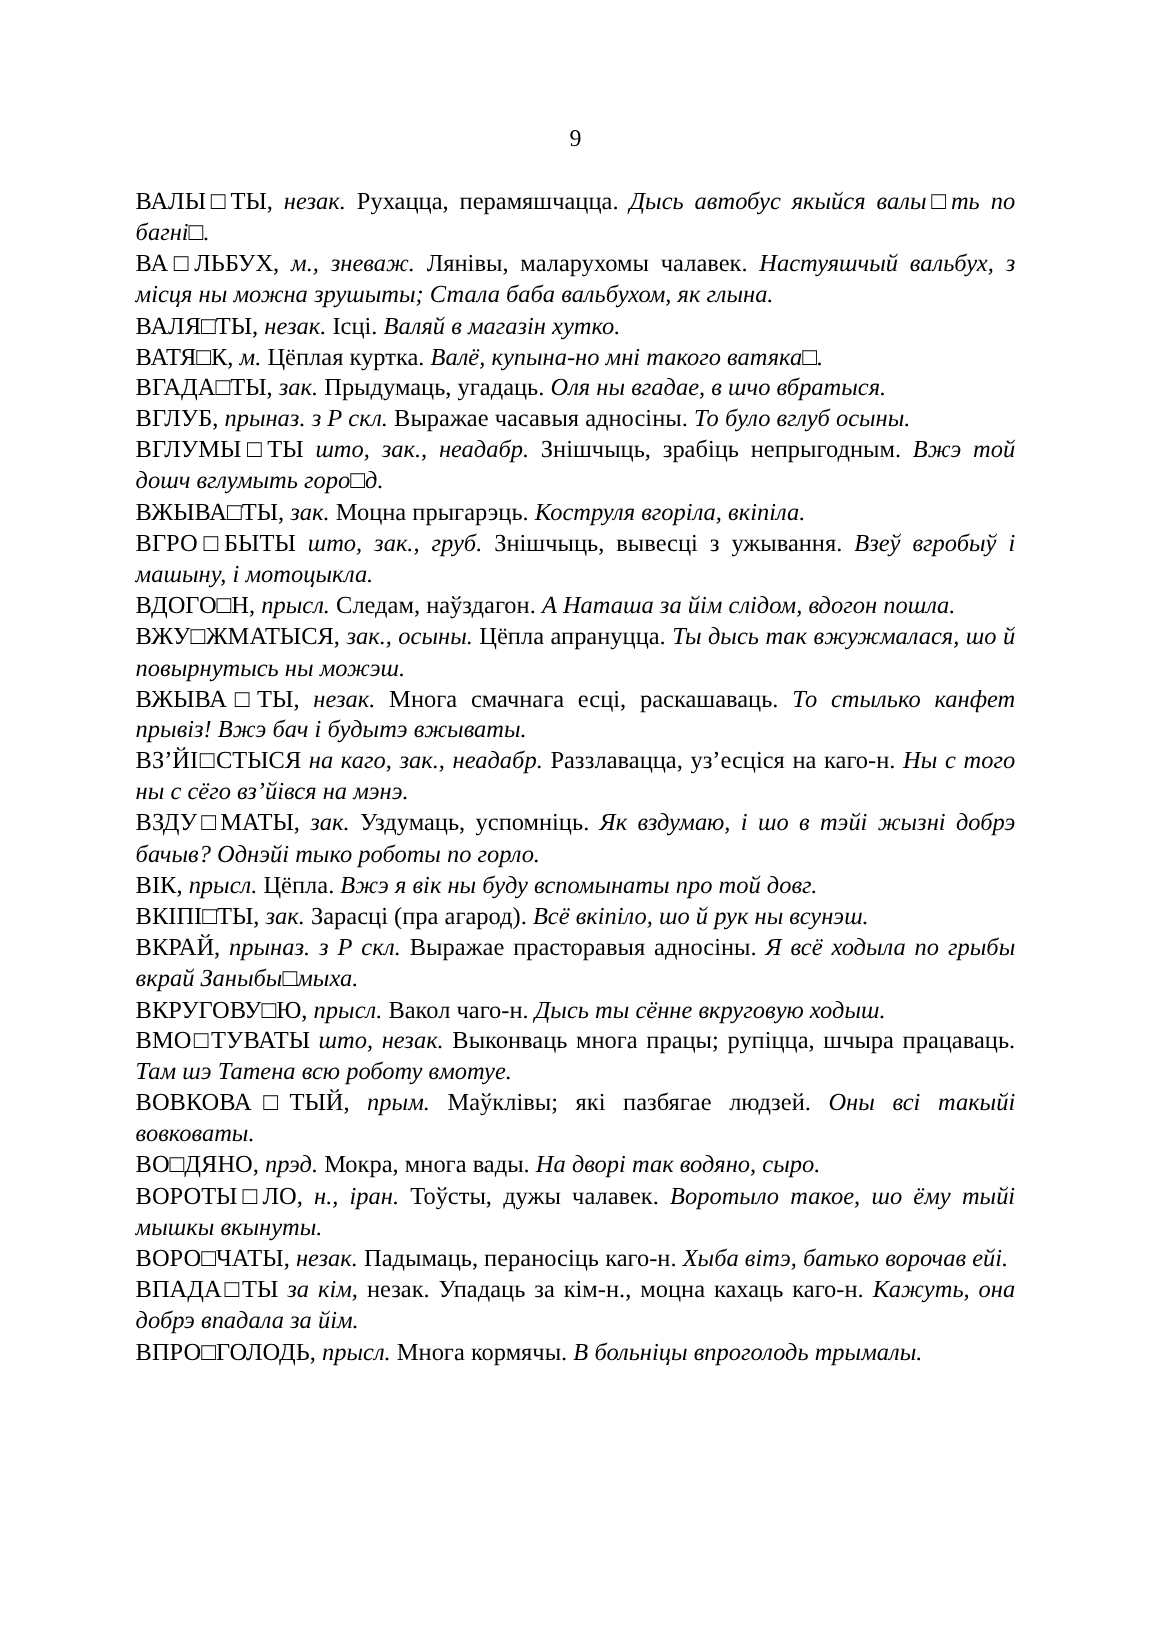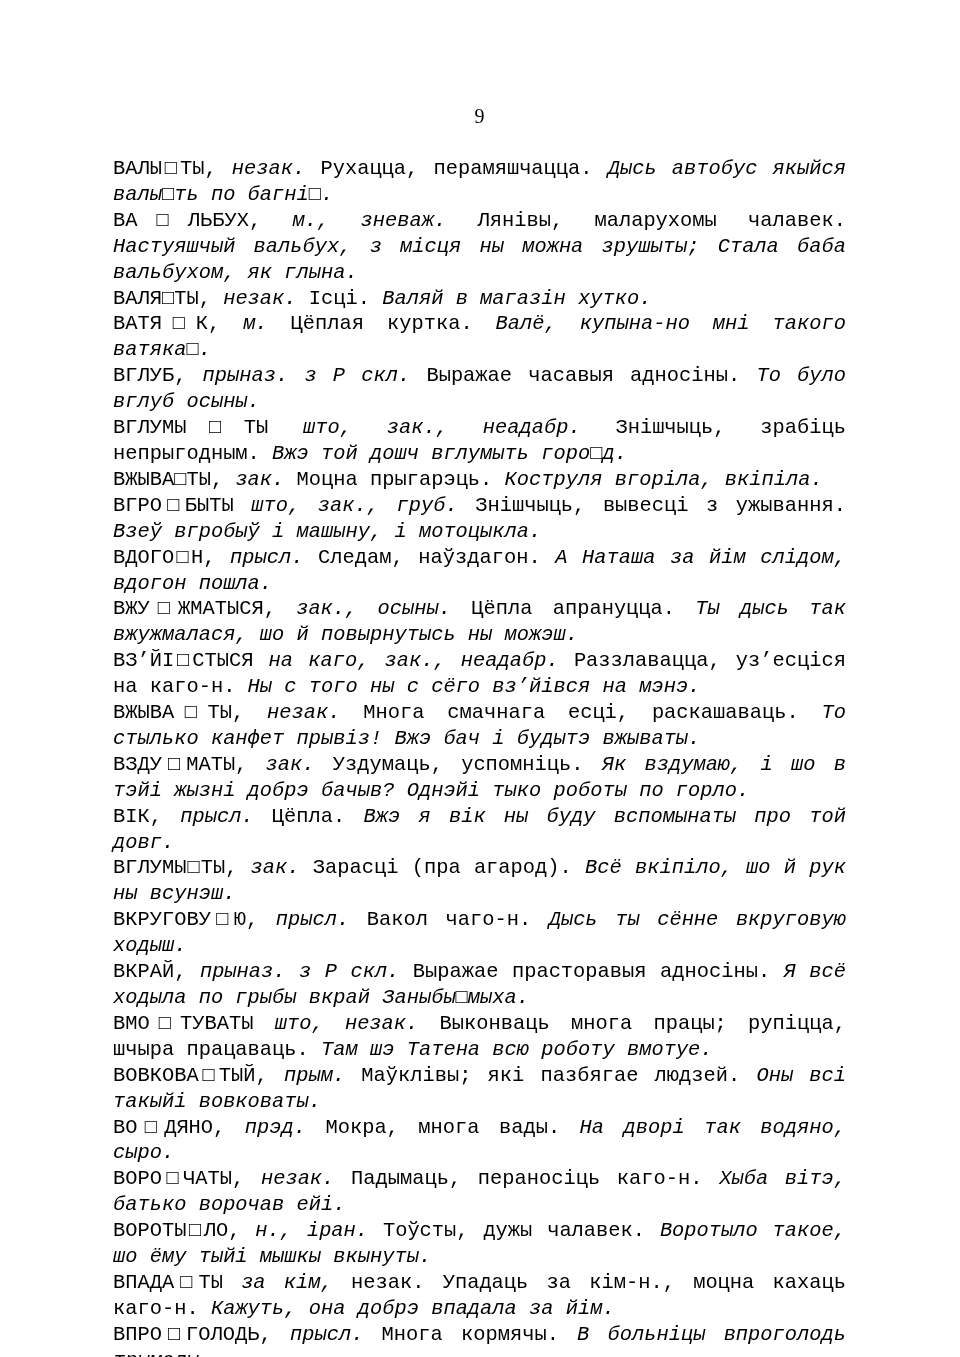--- a/index.html
+++ b/index.html
@@ -34,21 +34,20 @@
     top: 156px;
     left: 113px;
     width: 733px;
     font-size: 20.4px;
     line-height: 25.9px;
   }
   .text-block p.entry {
     margin: 0;
     padding: 0;
     text-align: justify;
-    font-family: Liberation Mono, monospace;
   }
   .entry span.i {
     font-style: italic;
   }
   .entry span.r {
     font-style: normal;
   }
   
   .entry, .page-number {
     font-kerning: normal;
@@ -57,34 +56,35 @@
 </head>
 <body>
 
 <div class="page">
   <div class="page-number">9</div>
   <div class="text-block">
       <p class="entry"><span class="r">ВАЛЫ□ТЫ, </span><span class="i">незак. </span><span class="r">Рухацца, перамяшчацца. </span><span class="i">Дысь автобус якыйся валы□ть по багні□.</span></p>
       <p class="entry"><span class="r">ВА□ЛЬБУХ, </span><span class="i">м., зневаж. </span><span class="r">Лянівы, маларухомы чалавек. </span><span class="i">Настуяшчый вальбух, з місця ны можна зрушыты; Стала баба вальбухом, як глына.</span></p>
       <p class="entry"><span class="r">ВАЛЯ□ТЫ, </span><span class="i">незак. </span><span class="r">Ісці. </span><span class="i">Валяй в магазін хутко.</span></p>
       <p class="entry"><span class="r">ВАТЯ□К, </span><span class="i">м. </span><span class="r">Цёплая куртка. </span><span class="i">Валё, купына-но мні такого ватяка□.</span></p>
+      <p class="entry"><span class="r">ВГАДА□ТЫ, </span><span class="i">зак. </span><span class="r">Прыдумаць, угадаць. </span><span class="i">Оля ны вгадае, в шчо вбратыся.</span></p>
       <p class="entry"><span class="r">ВГЛУБ, </span><span class="i">прыназ. з Р скл. </span><span class="r">Выражае часавыя адносіны. </span><span class="i">То було вглуб осыны.</span></p>
       <p class="entry"><span class="r">ВГЛУМЫ□ТЫ </span><span class="i">што, зак., неадабр. </span><span class="r">Знішчыць, зрабіць непрыгодным. </span><span class="i">Вжэ той дошч вглумыть горо□д.</span></p>
       <p class="entry"><span class="r">ВЖЫВА□ТЫ, </span><span class="i">зак. </span><span class="r">Моцна прыгарэць. </span><span class="i">Коструля вгоріла, вкіпіла.</span></p>
       <p class="entry"><span class="r">ВГРО□БЫТЫ </span><span class="i">што, зак., груб. </span><span class="r">Знішчыць, вывесці з ужывання. </span><span class="i">Взеў вгробыў і машыну, і мотоцыкла.</span></p>
       <p class="entry"><span class="r">ВДОГО□Н, </span><span class="i">прысл. </span><span class="r">Следам, наўздагон. </span><span class="i">А Наташа за йім слідом, вдогон пошла.</span></p>
       <p class="entry"><span class="r">ВЖУ□ЖМАТЫСЯ, </span><span class="i">зак., осыны. </span><span class="r">Цёпла апрануцца. </span><span class="i">Ты дысь так вжужмалася, шо й повырнутысь ны можэш.</span></p>
+      <p class="entry"><span class="r">ВЖЫВА□ТЫ, </span><span class="i">незак. </span><span class="r">Многа смачнага есці, раскашаваць. </span><span class="i">То стылько канфет прывіз! Вжэ бач і будытэ вжываты.</span></p>
       <p class="entry"><span class="r">ВЗ’ЙІ□СТЫСЯ </span><span class="i">на каго, зак., неадабр. </span><span class="r">Раззлавацца, уз’есціся на каго-н. </span><span class="i">Ны с того ны с сёго вз’йівся на мэнэ.</span></p>
-      <p class="entry"><span class="r">ВЖЫВА□ТЫ, </span><span class="i">незак. </span><span class="r">Многа смачнага есці, раскашаваць. </span><span class="i">То стылько канфет прывіз! Вжэ бач і будытэ вжываты.</span></p>
       <p class="entry"><span class="r">ВЗДУ□МАТЫ, </span><span class="i">зак. </span><span class="r">Уздумаць, успомніць. </span><span class="i">Як вздумаю, і шо в тэйі жызні добрэ бачыв? Однэйі тыко роботы по горло.</span></p>
       <p class="entry"><span class="r">ВІК, </span><span class="i">прысл. </span><span class="r">Цёпла. </span><span class="i">Вжэ я вік ны буду вспомынаты про той довг.</span></p>
-      <p class="entry"><span class="r">ВГЛУМЫ□ТЫ, </span><span class="i">зак. </span><span class="r">Зарасці (пра агарод). </span><span class="i">Всё вкіпіло, шо й рук ны всунэш.</span></p>
+      <p class="entry"><span class="r">ВКІПІ□ТЫ, </span><span class="i">зак. </span><span class="r">Зарасці (пра агарод). </span><span class="i">Всё вкіпіло, шо й рук ны всунэш.</span></p>
+      <p class="entry"><span class="r">ВКРАЙ, </span><span class="i">прыназ. з Р скл. </span><span class="r">Выражае прасторавыя адносіны. </span><span class="i">Я всё ходыла по грыбы вкрай Заныбы□мыха.</span></p>
       <p class="entry"><span class="r">ВКРУГОВУ□Ю, </span><span class="i">прысл. </span><span class="r">Вакол чаго-н. </span><span class="i">Дысь ты сённе вкруговую ходыш.</span></p>
-      <p class="entry"><span class="r">ВКРАЙ, </span><span class="i">прыназ. з Р скл. </span><span class="r">Выражае прасторавыя адносіны. </span><span class="i">Я всё ходыла по грыбы вкрай Заныбы□мыха.</span></p>
       <p class="entry"><span class="r">ВМО□ТУВАТЫ </span><span class="i">што, незак. </span><span class="r">Выконваць многа працы; рупіцца, шчыра працаваць. </span><span class="i">Там шэ Татена всю роботу вмотуе.</span></p>
       <p class="entry"><span class="r">ВОВКОВА□ТЫЙ, </span><span class="i">прым. </span><span class="r">Маўклівы; які пазбягае людзей. </span><span class="i">Оны всі такыйі вовковаты.</span></p>
       <p class="entry"><span class="r">ВО□ДЯНО, </span><span class="i">прэд. </span><span class="r">Мокра, многа вады. </span><span class="i">На дворі так водяно, сыро.</span></p>
+      <p class="entry"><span class="r">ВОРОТЫ□ЛО, </span><span class="i">н., іран. </span><span class="r">Тоўсты, дужы чалавек. </span><span class="i">Воротыло такое, шо ёму тыйі мышкы вкынуты.</span></p>
       <p class="entry"><span class="r">ВОРО□ЧАТЫ, </span><span class="i">незак. </span><span class="r">Падымаць, пераносіць каго-н. </span><span class="i">Хыба вітэ, батько ворочав ейі.</span></p>
-      <p class="entry"><span class="r">ВОРОТЫ□ЛО, </span><span class="i">н., іран. </span><span class="r">Тоўсты, дужы чалавек. </span><span class="i">Воротыло такое, шо ёму тыйі мышкы вкынуты.</span></p>
       <p class="entry"><span class="r">ВПАДА□ТЫ </span><span class="i">за кім, </span><span class="r">незак. Упадаць за кім-н., моцна кахаць каго-н. </span><span class="i">Кажуть, она добрэ впадала за йім.</span></p>
       <p class="entry"><span class="r">ВПРО□ГОЛОДЬ, </span><span class="i">прысл. </span><span class="r">Многа кормячы. </span><span class="i">В больніцы впроголодь трымалы.</span></p>
     </div>
 </div>
 
 </body></html>

